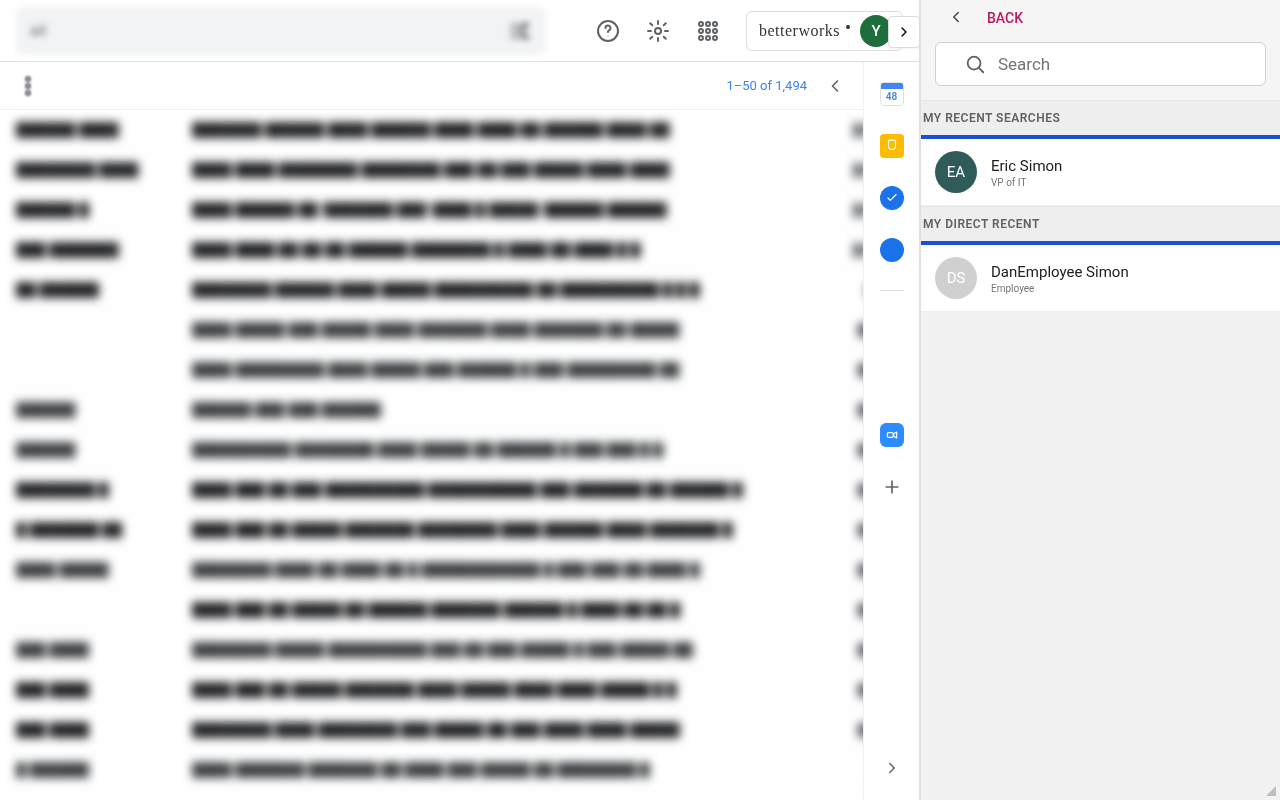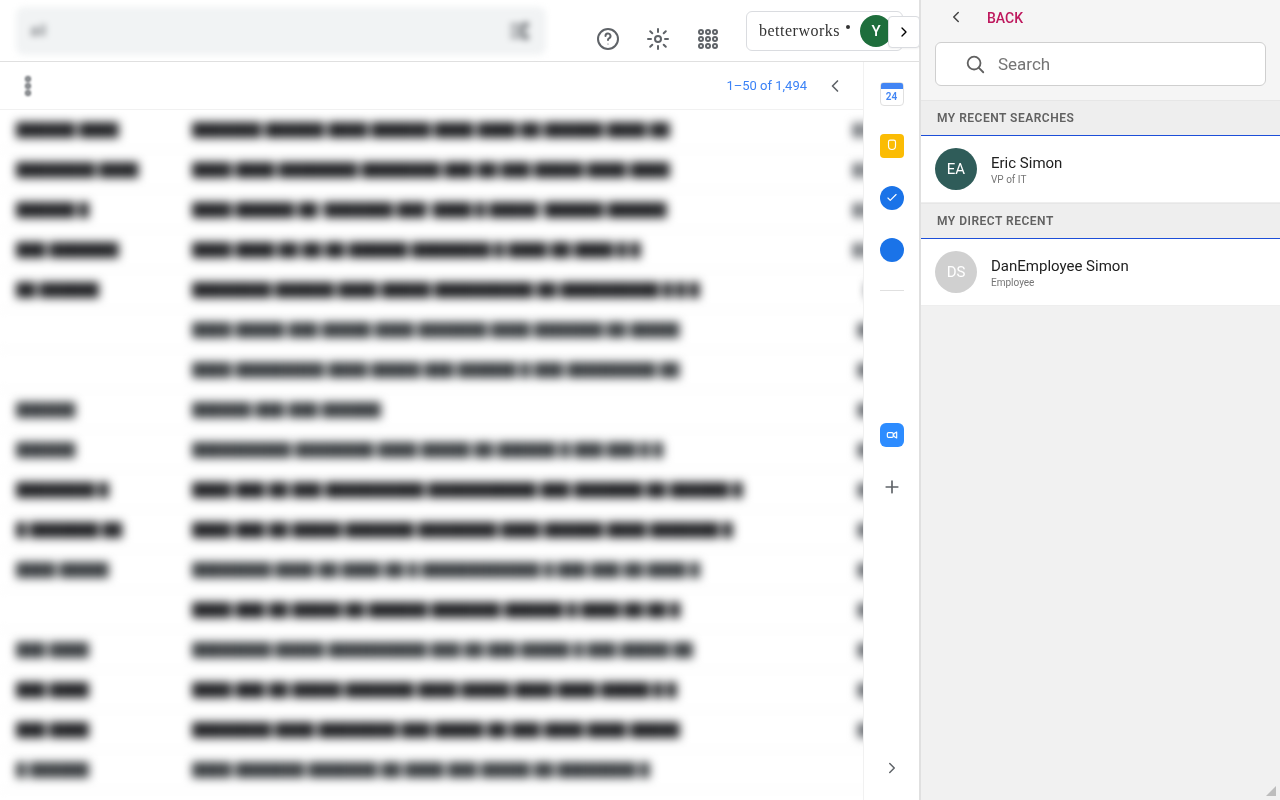--- a/index.html
+++ b/index.html
@@ -11,21 +11,21 @@
 
   .topbar { height: 62px; display: flex; align-items: center; padding: 0 16px; gap: 16px; border-bottom: 1px solid #e0e0e0; }
   .searchbox {
     flex: 0 0 530px; height: 48px; background: #f1f3f4; border-radius: 8px;
     display: flex; align-items: center; padding: 0 14px; color: #5f6368; font-size: 16px;
     justify-content: space-between; filter: blur(3px);
   }
   .searchbox .txt { opacity:.9; }
   .tune-icon { width:24px; height:24px; }
   .top-spacer { flex: 1; }
-  .top-icons { display:flex; align-items:flex-end; gap:26px; }
+  .top-icons { display:flex; align-items:center; gap:26px; }
   .iconbtn { width:24px; height:24px; color:#5f6368; display:flex; align-items:center; justify-content:center; cursor:pointer; }
   .bw-chip {
     height: 40px; border:1px solid #dadce0; border-radius: 6px; padding: 0 10px 0 12px;
     display:flex; align-items:center; gap:10px; position:relative;
   }
   .bw-logo { font-family: Georgia, serif; font-size:16px; letter-spacing:.5px; color:#333; }
   .bw-dot { width:4px;height:4px;background:#333;border-radius:50%; display:inline-block; margin-left:-4px; transform:translateY(-4px);}
   .avatar {
     width:32px; height:32px; border-radius:50%; background:#1e6e3c; color:#fff;
     display:flex; align-items:center; justify-content:center; font-size:15px; font-weight:500;
@@ -85,22 +85,22 @@
   }
   .panel-header .backchev { width:20px; height:20px; color:#444; }
   .searchwrap { padding: 6px 14px 14px 14px; }
   .searchfield {
     height:44px; background:#fff; border:1px solid #cfcfcf; border-radius:6px;
     display:flex; align-items:center; gap:12px; padding:0 28px; color:#757575; font-size:17px;
   }
   .searchfield svg { width:22px; height:22px; color:#616161; }
 
   .section-label {
-    padding:10px 16px; font-size:12px; letter-spacing:.5px; color:#616161; font-weight:600;
-    background:#eeeeee; border-top:1px solid #e6e6e6; border-bottom:1px solid #1d4ed8;
+    padding:10px 2px; font-size:12px; letter-spacing:.5px; color:#616161; font-weight:600;
+    background:#eeeeee; border-top:1px solid #e6e6e6; border-bottom:4px solid #1d4ed8;
   }
   .person {
     background:#fff; padding:12px 14px; display:flex; align-items:center; gap:14px;
     border-bottom:1px solid #eee; cursor:pointer;
   }
   .person .ava {
     width:42px;height:42px;border-radius:50%; display:flex;align-items:center;justify-content:center;
     font-size:15px; font-weight:400; color:#fff;
   }
   .person .ava.ea { background:#2f5c59; }
@@ -282,21 +282,21 @@
         <div class="mailrow">
           <span class="sender">█ ██████</span>
           <span class="subject">████ ███████ ███████    ██ ████  ███ █████ ██ ████████ █</span>
           <span class="time"></span>
         </div>
       </div>
 
     <div class="rail">
       <span class="app" style="background:#fff;border:1px solid #e0e0e0;position:relative;">
         <span style="position:absolute;top:0;left:0;right:0;height:6px;background:#4285f4;border-radius:2px 2px 0 0;"></span>
-        <span style="font-size:10px;color:#4285f4;font-weight:600;margin-top:4px;">24</span>
+        <span style="font-size:10px;color:#4285f4;font-weight:600;margin-top:4px;">48</span>
       </span>
       <span class="app" style="background:#fbbc04;border-radius:4px;">
         <svg viewBox="0 0 24 24" width="14" height="14" stroke="#fff">
             <path d="M9 2h6a3 3 0 0 1 3 3v7a6 6 0 0 1-12 0V5a3 3 0 0 1 3-3z"></path>
           </svg>
       </span>
       <span class="app" style="background:#1a73e8;border-radius:50%;">
         <svg viewBox="0 0 24 24" width="14" height="14" stroke="#fff">
             <path d="M5 12l4 4L19 6"></path>
           </svg>

